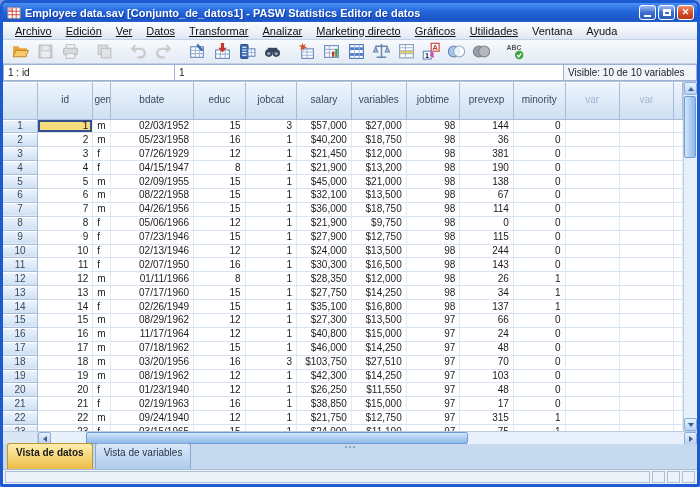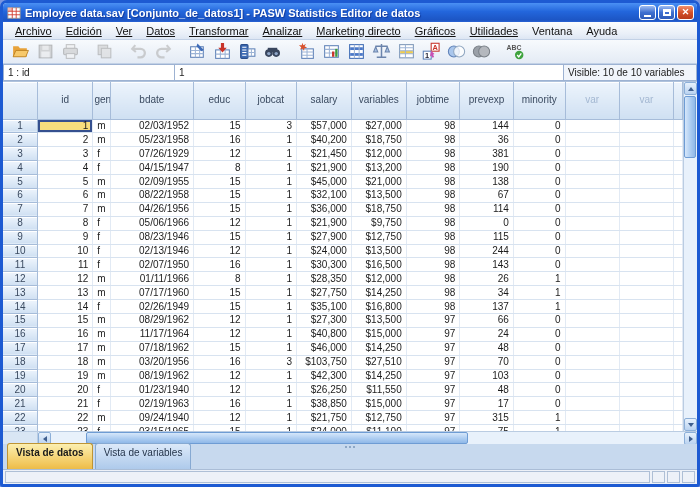--- a/index.html
+++ b/index.html
@@ -516,21 +516,21 @@
               <td class="ar">0</td>
               <td class="ar">0</td>
               <td></td>
               <td></td>
               <td></td>
             </tr>
             <tr>
               <th class="rowhdr">9</th>
               <td class="ar">9</td>
               <td class="al">f</td>
-              <td class="ar">08/23/1946</td>
+              <td class="ar">07/23/1946</td>
               <td class="ar">15</td>
               <td class="ar">1</td>
               <td class="ar">$27,900</td>
               <td class="ar">$12,750</td>
               <td class="ar">98</td>
               <td class="ar">115</td>
               <td class="ar">0</td>
               <td></td>
               <td></td>
               <td></td>

